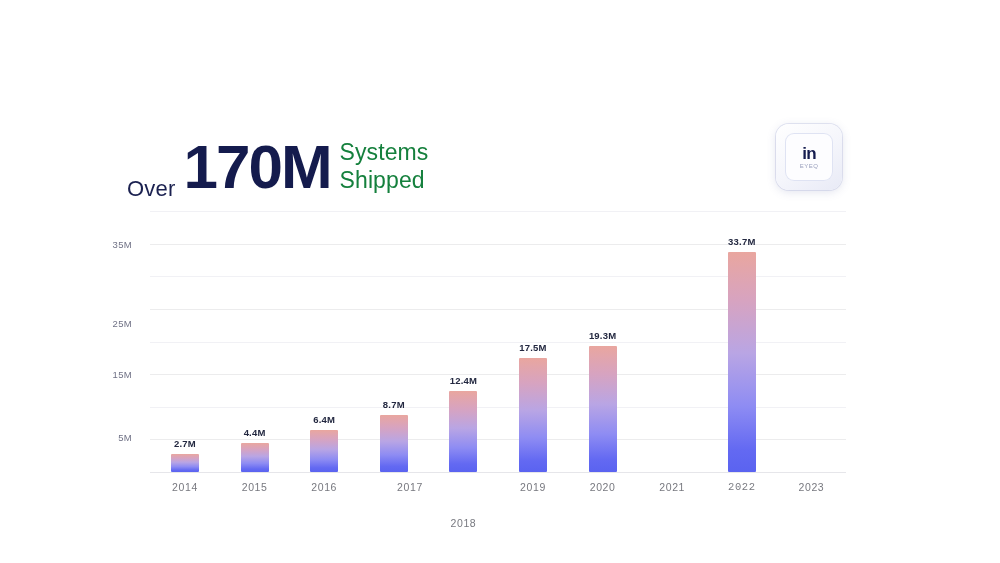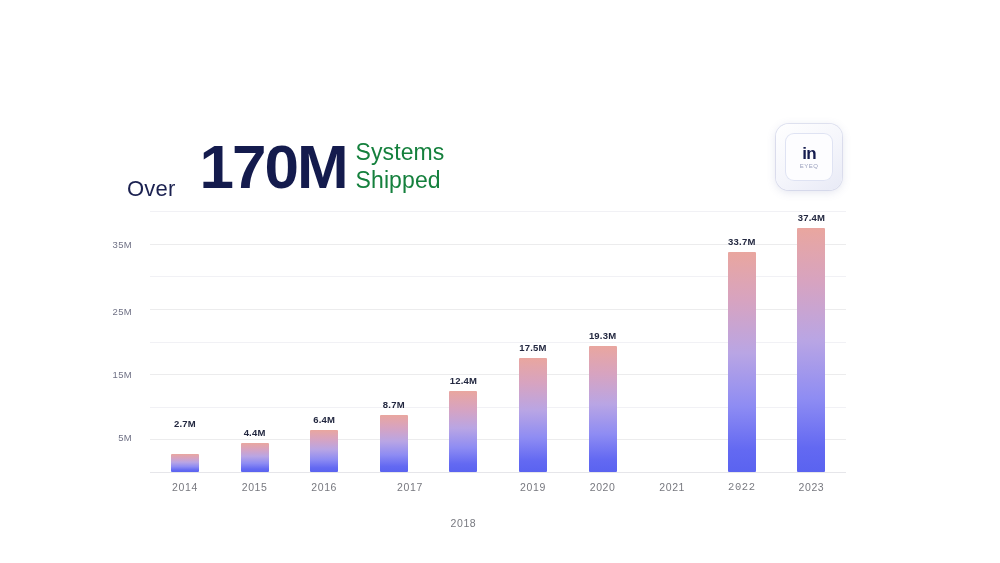--- a/index.html
+++ b/index.html
@@ -38,21 +38,21 @@
     align-self: flex-end;
     margin-top: 48px;
   }
 
   .headline-big {
     font-size: 62px;
     font-weight: 700;
     color: #141b4d;
     letter-spacing: -2px;
     line-height: 1;
-    margin-left: 24px;
+    margin-left: 8px;
     margin-right: 9px;
   }
 
   .headline-sub {
     font-size: 23px;
     font-weight: 400;
     color: #15803d;
     line-height: 1.22;
     letter-spacing: 0.1px;
     padding-bottom: 2px;
@@ -230,26 +230,26 @@
           <div class="gridline major" style="top: 97.875px;"></div>
           <div class="gridline" style="top: 130.5px;"></div>
           <div class="gridline major" style="top: 163.125px;"></div>
           <div class="gridline" style="top: 195.75px;"></div>
           <div class="gridline major" style="top: 228.375px;"></div>
           <div class="gridline baseline" style="top: 261px;"></div>
         </div>
       <div id="ylabels">
           <div class="ylabel" style="top: 226px;">5M</div>
           <div class="ylabel" style="top: 163.125px;">15M</div>
-          <div class="ylabel" style="top: 100px;">25M</div>
+          <div class="ylabel" style="top: 112px;">25M</div>
           <div class="ylabel" style="top: 32.625px;">35M</div>
         </div>
     </div>
     <div class="bars" id="bars">
-        <div class="bar-slot" style="left: 0px; gap: 20px;">
+        <div class="bar-slot" style="left: 0px;">
           <div class="bar-value">2.7M</div>
           <div class="bar" style="height: 17.6175px;"></div>
         </div>
         <div class="bar-slot" style="left: 69.6px;">
           <div class="bar-value">4.4M</div>
           <div class="bar" style="height: 28.71px;"></div>
         </div>
         <div class="bar-slot" style="left: 139.2px;">
           <div class="bar-value">6.4M</div>
           <div class="bar" style="height: 41.76px;"></div>
@@ -266,24 +266,20 @@
           <div class="bar-value">17.5M</div>
           <div class="bar" style="height: 114.188px;"></div>
         </div>
         <div class="bar-slot" style="left: 417.6px;">
           <div class="bar-value">19.3M</div>
           <div class="bar" style="height: 125.933px;"></div>
         </div>
         <div class="bar-slot" style="left: 556.8px;">
           <div class="bar-value">33.7M</div>
           <div class="bar" style="height: 219.893px;"></div>
-        </div>
-        <div class="bar-slot" style="left: 626.4px;">
-          <div class="bar-value">37.4M</div>
-          <div class="bar" style="height: 244.035px;"></div>
         </div>
       </div>
     <div class="xlabels" id="xlabels">
         <div class="xlabel" style="left: 0px;">2014</div>
         <div class="xlabel" style="left: 69.6px;">2015</div>
         <div class="xlabel" style="left: 139.2px;">2016</div>
         <div class="xlabel" style="left: 225px; text-align: center;">2017</div>
         <div class="xlabel" style="left: 278.4px; margin-top: 36px;">2018</div>
         <div class="xlabel" style="left: 348px;">2019</div>
         <div class="xlabel" style="left: 417.6px;">2020</div>

